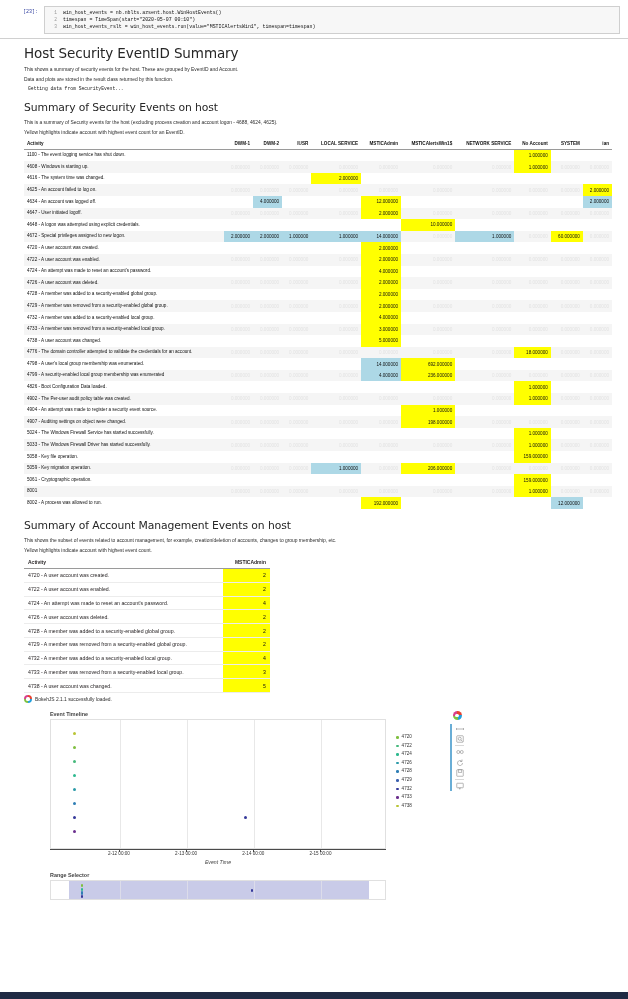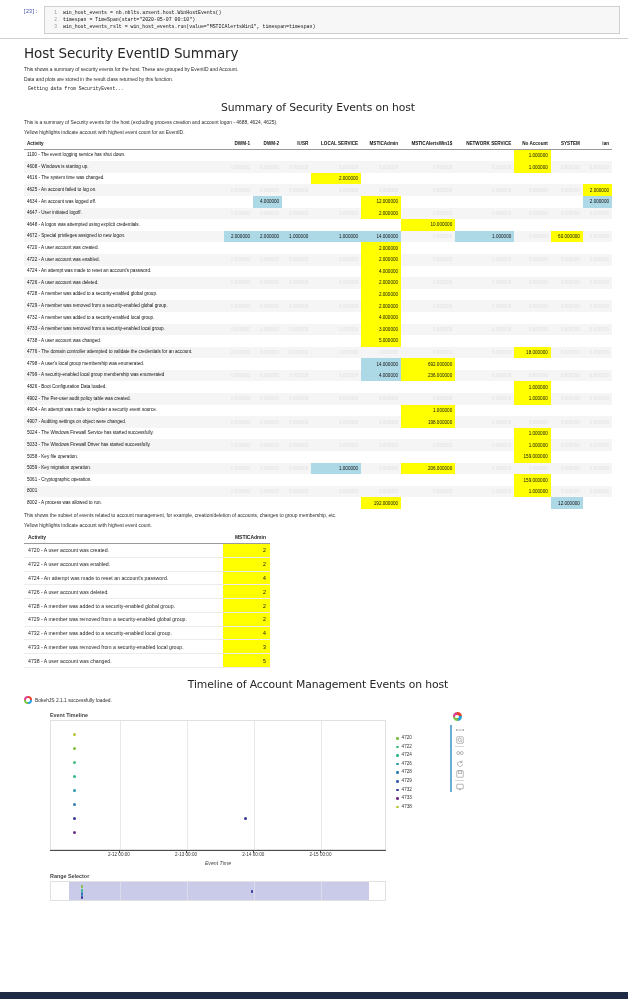--- a/index.html
+++ b/index.html
@@ -41,21 +41,21 @@
   
   .out { padding: 0 16px 0 24px; }
   h1.md {
     font-family:"DejaVu Sans", sans-serif;
     font-weight:400; font-size:13.5px; color:#262626;
     margin: 6px 0 5px 0; letter-spacing:-0.1px;
   }
   h2.md {
     font-family:"DejaVu Sans", sans-serif;
     font-weight:400; font-size:10.8px; color:#262626;
-    margin: 10px 0 5px 0; letter-spacing:-0.1px;text-align:center;
+    margin: 10px 0 5px 0; letter-spacing:-0.1px;
   }
   p.md { margin: 3px 0 3px 0; font-size:4.9px; color:#2b2b2b; line-height:7px; }
   pre.stdout {
     font-family:"Liberation Mono", monospace; font-size:4.7px;
     margin:1px 0 2px 4px; color:#222;
   }
 
   
   table.df { border-collapse:collapse; width:100%; font-size:4.6px; }
   table.df thead th {
@@ -598,20 +598,21 @@
           <td class="hl-yellow">192.000000</td>
           <td></td>
           <td></td>
           <td></td>
           <td class="hl-blue">12.000000</td>
           <td></td>
         </tr>
       </tbody>
   </table>
 
+  <h2 class="md">Summary of Account Management Events on host</h2>
   <p class="md">This shows the subset of events related to account management, for example, creation/deletion of accounts, changes to group membership, etc.</p>
   <p class="md">Yellow highlights indicate account with highest event count.</p>
 
   <table class="df2">
     <thead>
         <tr id="t2head">
           <th class="first">Activity</th>
           <th>MSTICAdmin</th>
         </tr>
       </thead>
@@ -648,21 +649,20 @@
           <td class="act">4733 - A member was removed from a security-enabled local group.</td>
           <td class="hl-yellow">3</td>
         </tr>
         <tr>
           <td class="act">4738 - A user account was changed.</td>
           <td class="hl-yellow">5</td>
         </tr>
       </tbody>
   </table>
 
-  <h2 class="md">Timeline of Account Management Events on host</h2>
   <div class="bokeh-line">
     <span class="bokeh-logo"></span>
     <span class="bokeh-txt">BokehJS 2.1.1 successfully loaded.</span>
   </div>
 
   <div class="plot-wrap">
     <div class="plot-title">Event Timeline</div>
     <div class="plot-area" id="plotArea">
         <div class="vgrid" style="left: 68.88px;"></div>
         <div class="vgrid" style="left: 136.08px;"></div>

